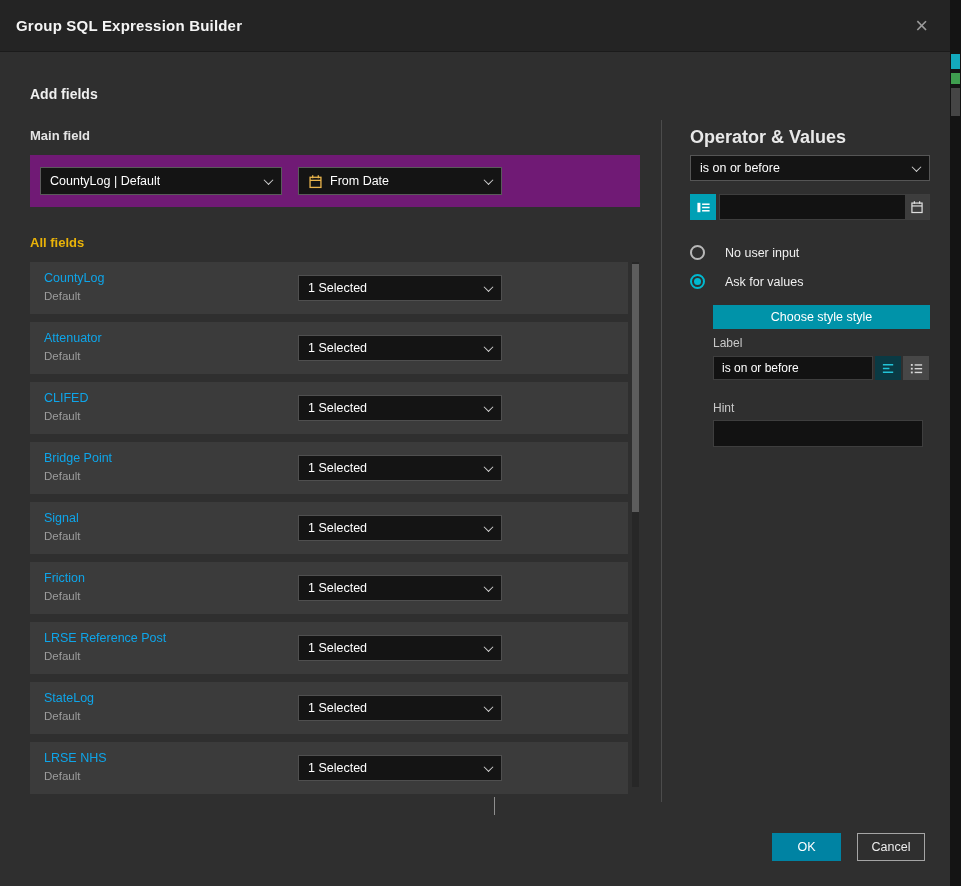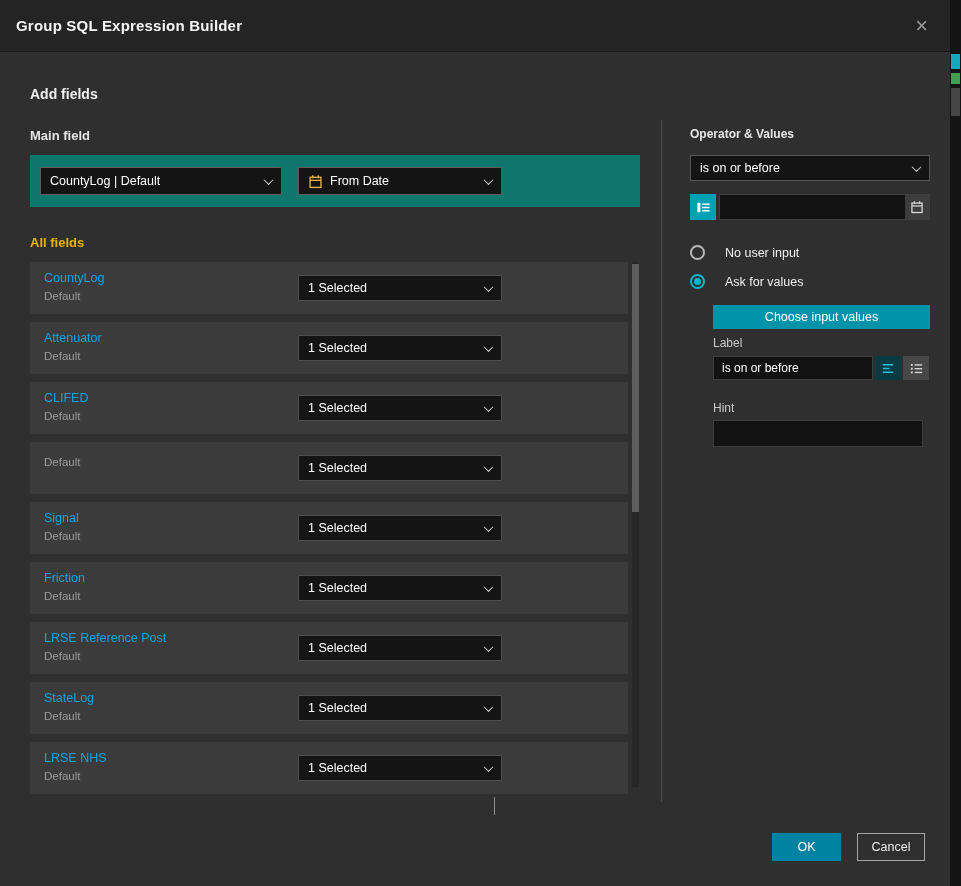--- a/index.html
+++ b/index.html
@@ -39,21 +39,21 @@
   .chev {
     width:7px; height:7px; flex:none;
     border-right:1.5px solid #cfcfcf; border-bottom:1.5px solid #cfcfcf;
     transform:rotate(45deg) translate(-1px,-1px);
     margin-left:auto;
   }
 
   
   .main-field-panel {
     position:absolute; left:30px; top:155px; width:610px; height:52px;
-    background:#0f766e; display:flex; align-items:center; padding-left:10px; gap:16px;
+    background:#701a75; display:flex; align-items:center; padding-left:10px; gap:16px;
   }
   .dd-layer { width:242px; height:28px; }
   .dd-datefield { width:204px; height:28px; }
 
   
   .fields-list { position:absolute; left:30px; top:262px; width:598px; }
   .field-row {
     position:relative; height:52px; margin-bottom:8px;
     background:#3b3b3b; padding:9px 0 0 14px;
   }
@@ -68,21 +68,21 @@
   .list-scrollbar .thumb { position:absolute; left:0; top:2px; width:7px; height:248px; background:#5d5d5d; }
   .scroll-down-ind {
     position:absolute; left:494px; top:797px; width:10px; height:10px;
   }
   .scroll-down-ind .chev { border-color:#8f8f8f; }
 
   
   .v-divider { position:absolute; left:661px; top:120px; width:1px; height:682px; background:#4c4c4c; }
 
   
-  .op-title { position:absolute; left:690px; top:127px; font-size:12px; font-weight:700; color:#e8e8e8; }
+  .op-title { position:absolute; left:690px; top:127px; font-size:18px; font-weight:700; color:#e8e8e8; }
   .dd-operator { position:absolute; left:690px; top:155px; width:240px; height:26px; border-color:#555; }
 
   .value-row { position:absolute; left:690px; top:194px; width:240px; height:26px; display:flex; align-items:stretch; }
   .field-mode-btn {
     width:26px; flex:none; background:#00a0b5; border:none; cursor:pointer;
     display:flex; align-items:center; justify-content:center; margin-right:3px;
   }
   .date-value-input {
     flex:1; min-width:0; background:#121212; border:1px solid #3e3e3e; border-right:none;
     color:#fff; font-size:12.5px; padding:0 8px; font-family:inherit; outline:none;
@@ -209,20 +209,21 @@
     <div class="field-row">
       <div class="field-name">CLIFED</div>
       <div class="field-sub">Default</div>
       <div class="dropdown row-dd">
         <span class="dd-text">1 Selected</span>
         <span class="chev"></span>
       </div>
     </div>
 
     <div class="field-row">
+      <div class="field-name">Bridge Point</div>
       <div class="field-sub">Default</div>
       <div class="dropdown row-dd">
         <span class="dd-text">1 Selected</span>
         <span class="chev"></span>
       </div>
     </div>
 
     <div class="field-row">
       <div class="field-name">Signal</div>
       <div class="field-sub">Default</div>
@@ -313,21 +314,21 @@
   <div class="radio-row r1">
     <span class="radio-circle"></span>
     <span class="radio-label">No user input</span>
   </div>
 
   <div class="radio-row r2">
     <span class="radio-circle selected"></span>
     <span class="radio-label">Ask for values</span>
   </div>
 
-  <button class="choose-style-btn">Choose input values</button>
+  <button class="choose-style-btn">Choose style style</button>
 
   <div class="cap cap-label">Label</div>
 
   <div class="label-row">
     <input class="label-input" type="text" value="is on or before" style="">
     <button class="icon-toggle active">
       <span style="display:flex;">
         <svg width="15" height="15" viewBox="0 0 16 16">
           <line x1="2" y1="4" x2="13" y2="4" stroke="#22c3d7" stroke-width="1.6"></line>
           <line x1="2" y1="8" x2="9" y2="8" stroke="#22c3d7" stroke-width="1.6"></line>

